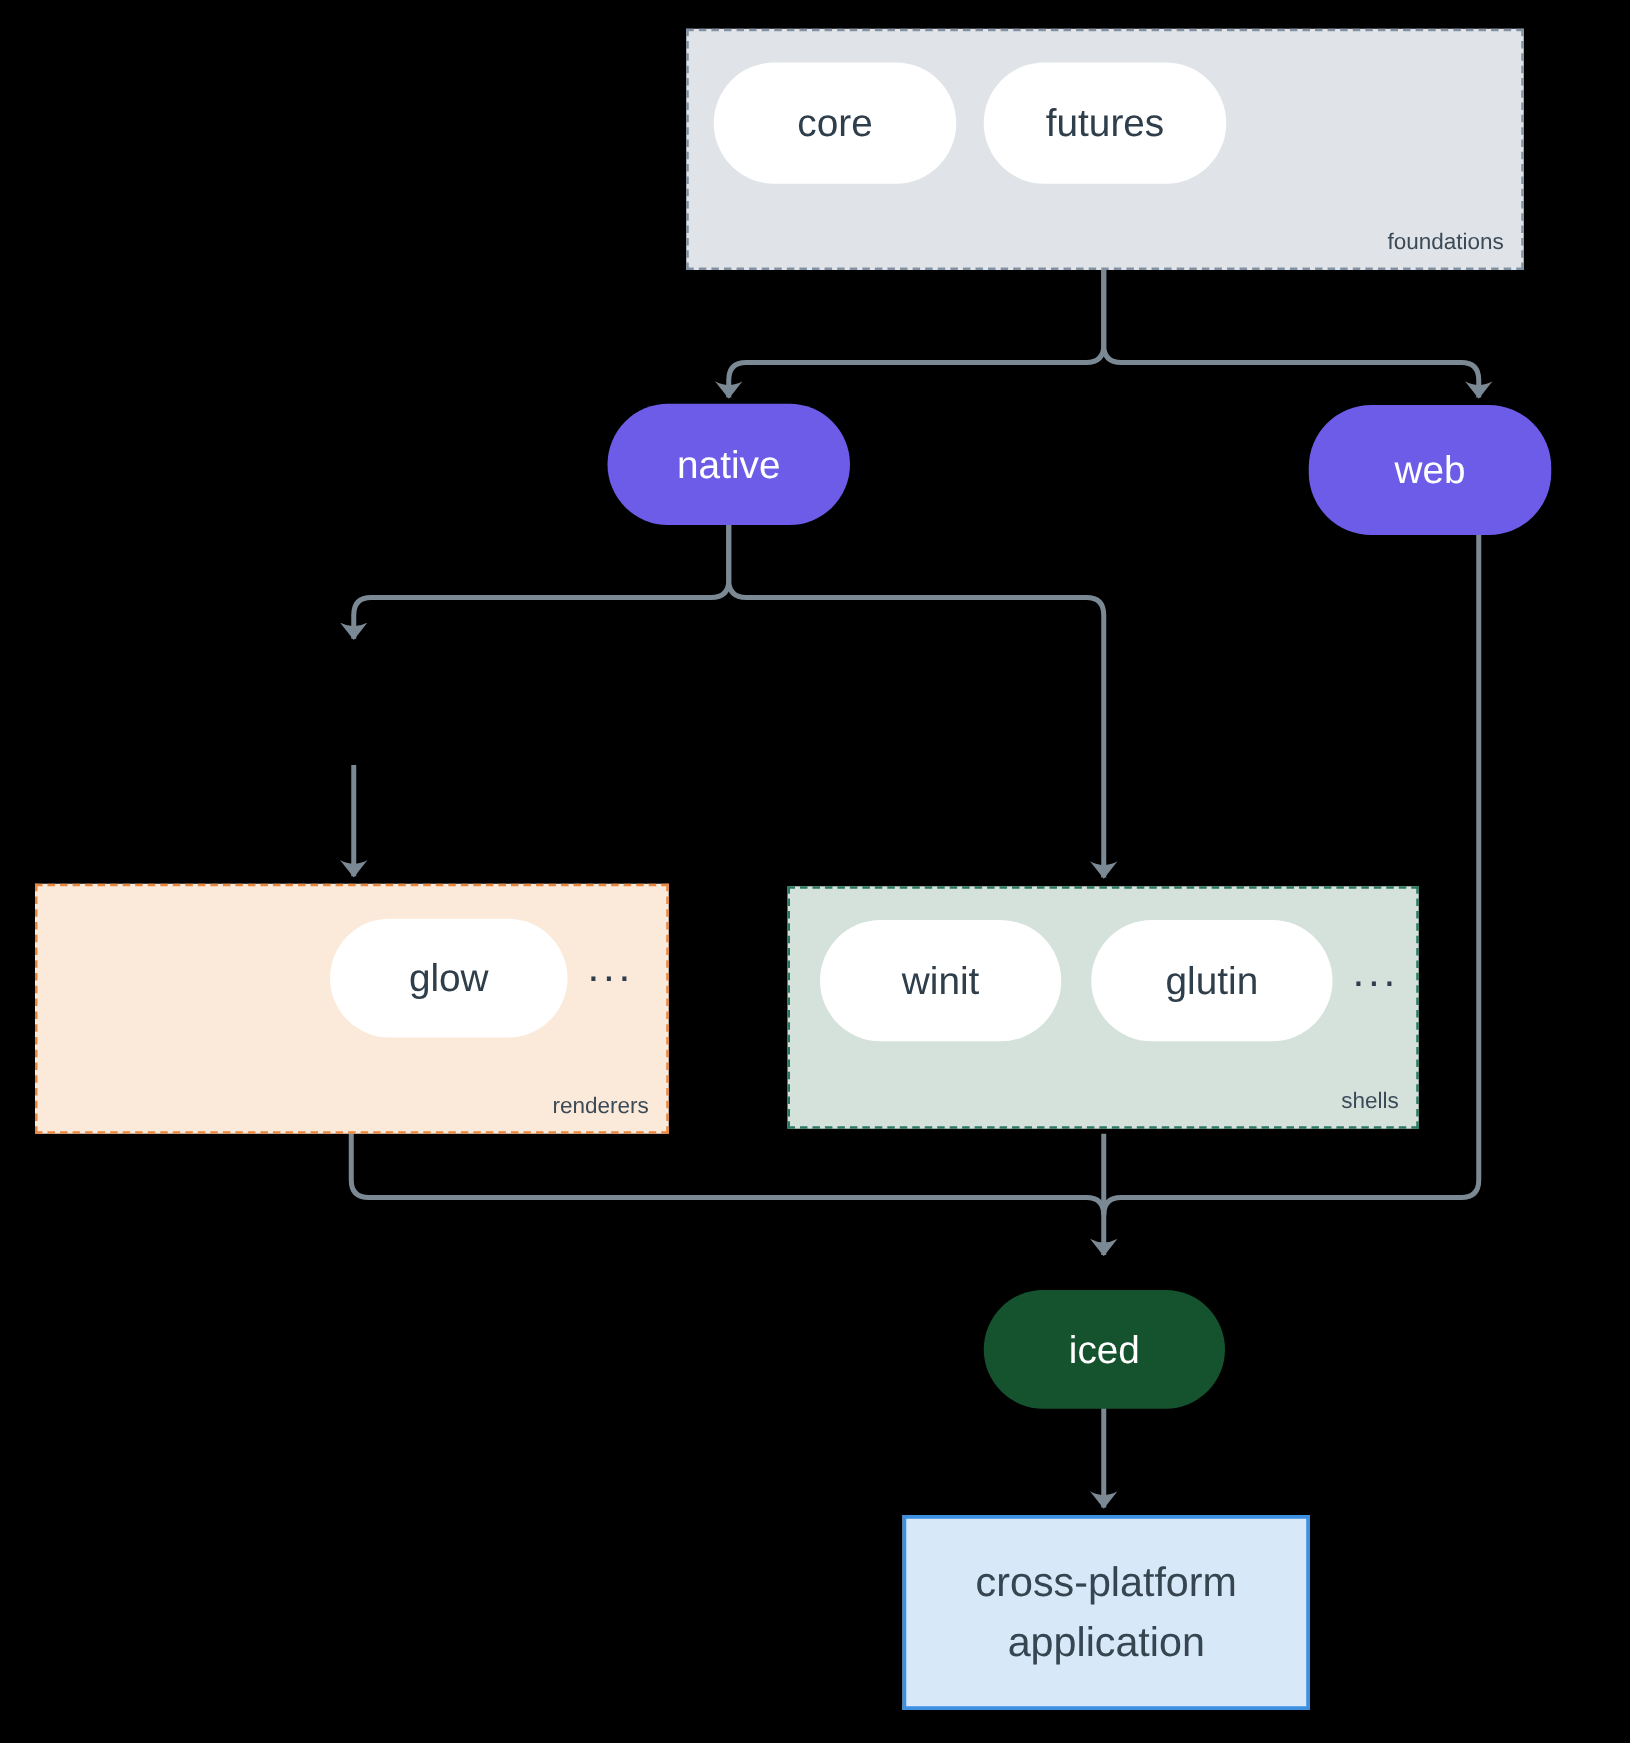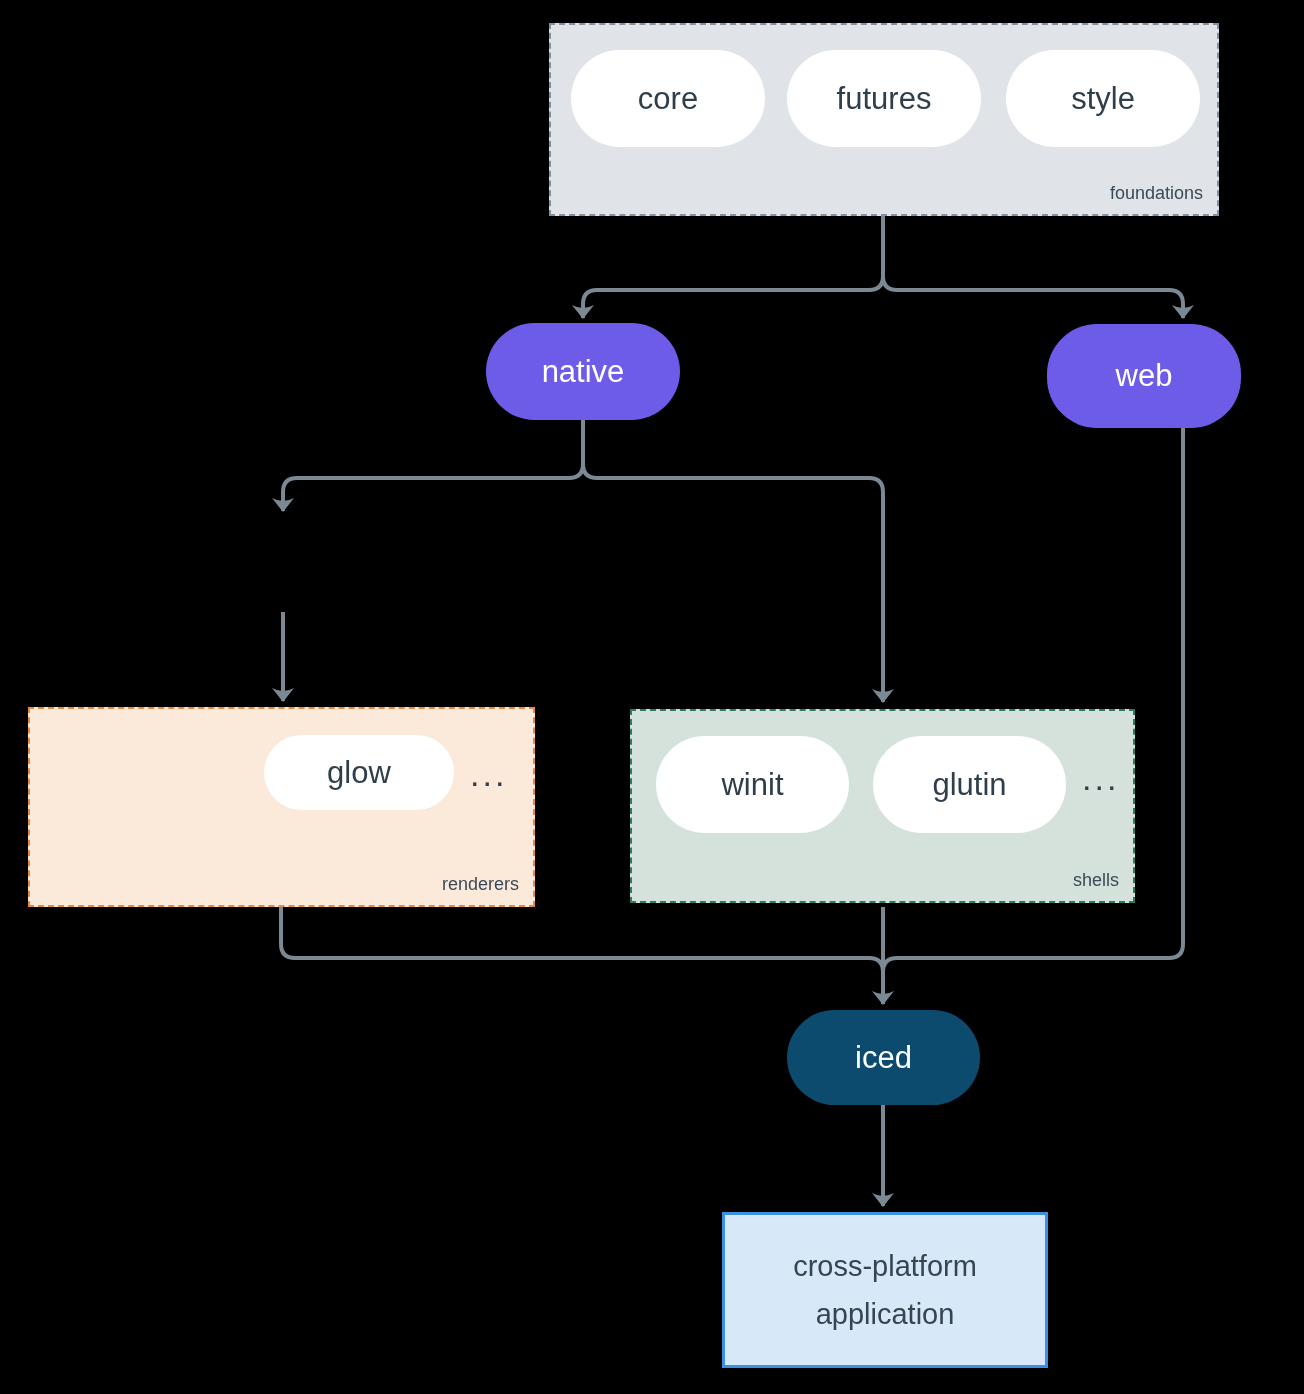--- a/index.html
+++ b/index.html
@@ -55,21 +55,21 @@
     border-radius: 50px;
     font-size: 31px;
   }
   .pill-white {
     background: #ffffff;
     color: #2f3e4b;
     width: 194px; height: 97px;
   }
   .pill-purple { background: #6c5ce8; color: #ffffff; }
   .pill-orange { background: #e2813c; color: #ffffff; }
-  .pill-blue   { background: #0c4a6e; color: #ffffff; }
+  .pill-blue   { background: #14532d; color: #ffffff; margin-top: 22px; }
   .node-native { left: 486px; top: 323px; width: 194px; height: 97px; justify-content: center; }
   .node-web    { left: 1047px; top: 324px; width: 194px; height: 104px; }
   .node-graphics { left: 187px; top: 517px; width: 193px; height: 95px; }
   .node-iced   { left: 787px; top: 1010px; width: 193px; height: 95px; }
   .ellipsis {
     position: absolute;
     font-size: 34px;
     letter-spacing: 3px;
     color: #2f3e4b;
   }
@@ -80,21 +80,21 @@
     background: #d7e8f9;
     border: 3px solid #3d8fe0;
     display: flex;
     align-items: center;
     justify-content: center;
     text-align: center;
   }
   .app-box span {
     display: block;
     width: 250px;
-    font-size: 29px;
+    font-size: 33px;
     line-height: 48px;
     color: #36454f;
   }
 </style>
 </head>
 <body>
 
 <div class="stage">
 
   <svg class="connectors" viewBox="0 0 1304 1394" xmlns="http://www.w3.org/2000/svg">
@@ -114,36 +114,33 @@
     <path class="edge" d="M883 1105 L883 1206" marker-end="url(#arrowhead)"></path>
   </svg>
 
   <div class="group group-foundations">
     <div class="pill pill-white" style="left:20px; top:25px;">
       <span>core</span>
     </div>
     <div class="pill pill-white" style="left:236px; top:25px;">
       <span>futures</span>
     </div>
-    <div class="pill pill-white" style="left:455px; top:25px;">
-      <span>style</span>
-    </div>
     <span class="group-label">foundations</span>
   </div>
 
   <div class="pill pill-purple node-native">
     <span>native</span>
   </div>
   <div class="pill pill-purple node-web">
     <span>web</span>
   </div>
 
 
   <div class="group group-renderers">
-    <div class="pill pill-white" style="left:234px; top:26px; width:190px; height:75px;text-align:center;">
+    <div class="pill pill-white" style="left:234px; top:26px; width:190px; height:95px;text-align:center;">
       <span>glow</span>
     </div>
     <span class="ellipsis" style="left:440px; top:46px;">...</span>
     <span class="group-label">renderers</span>
   </div>
 
   <div class="group group-shells">
     <div class="pill pill-white" style="left:24px; top:25px; width:193px; height:97px;">
       <span>winit</span>
     </div>

